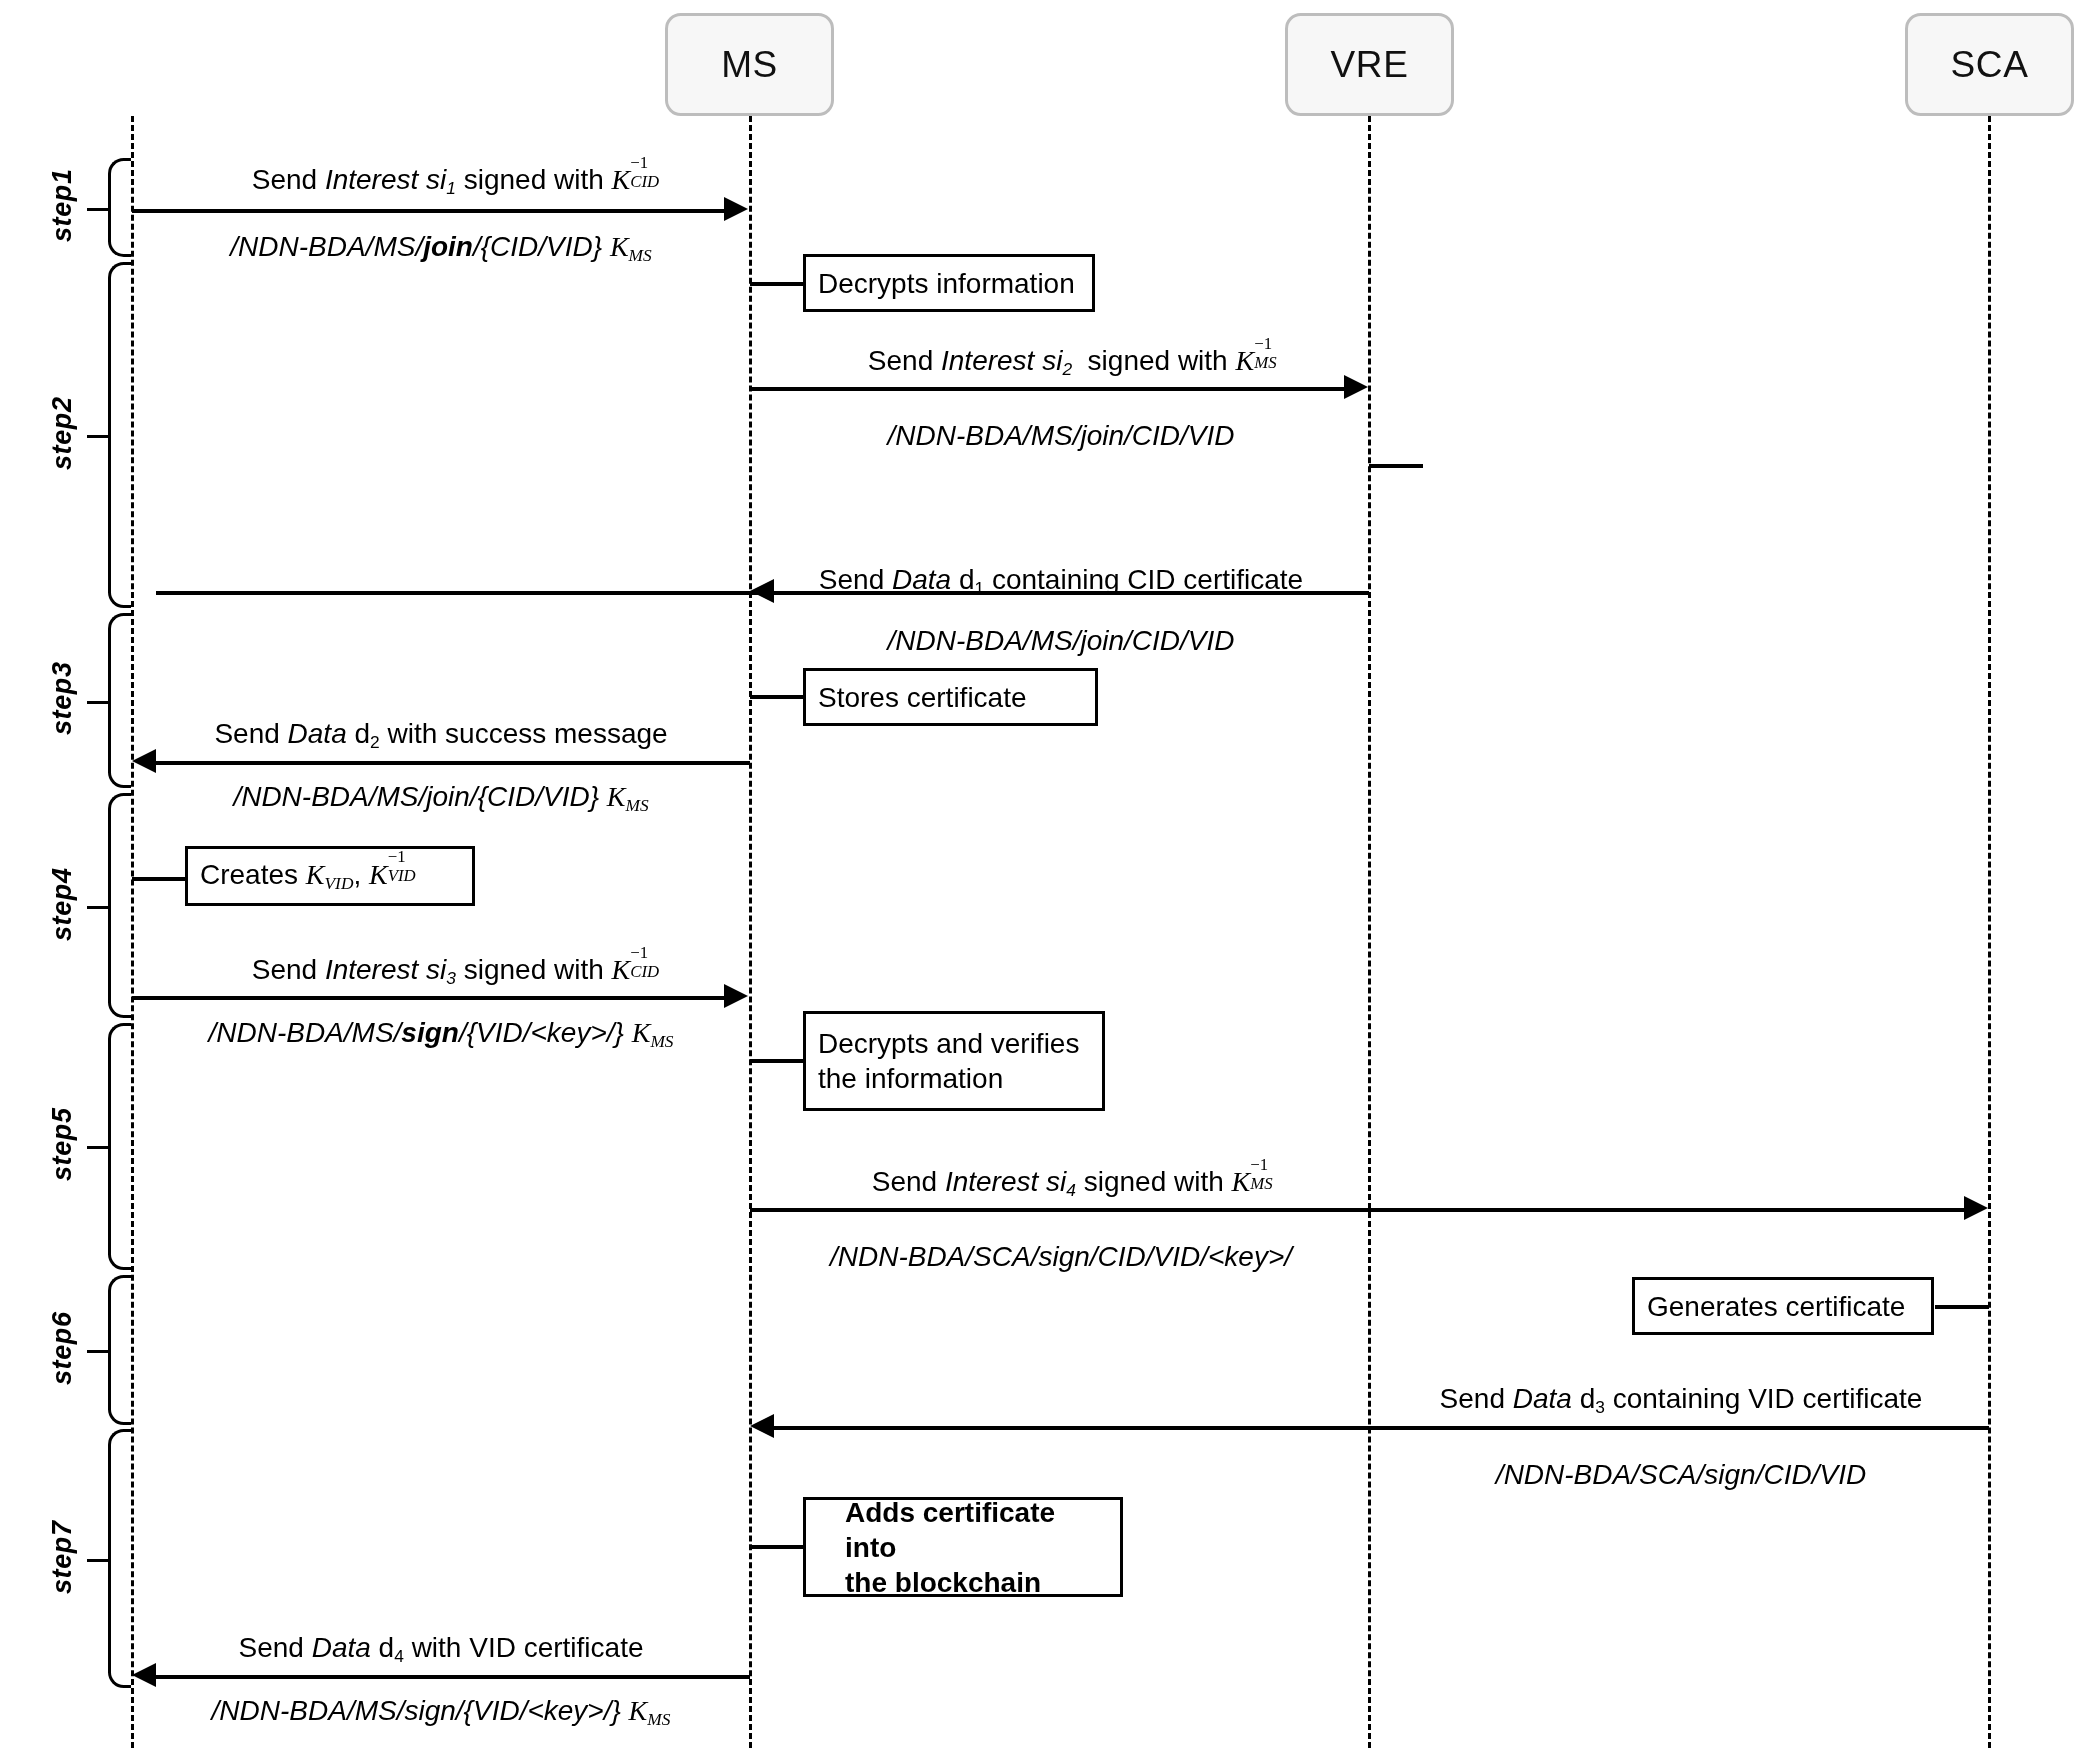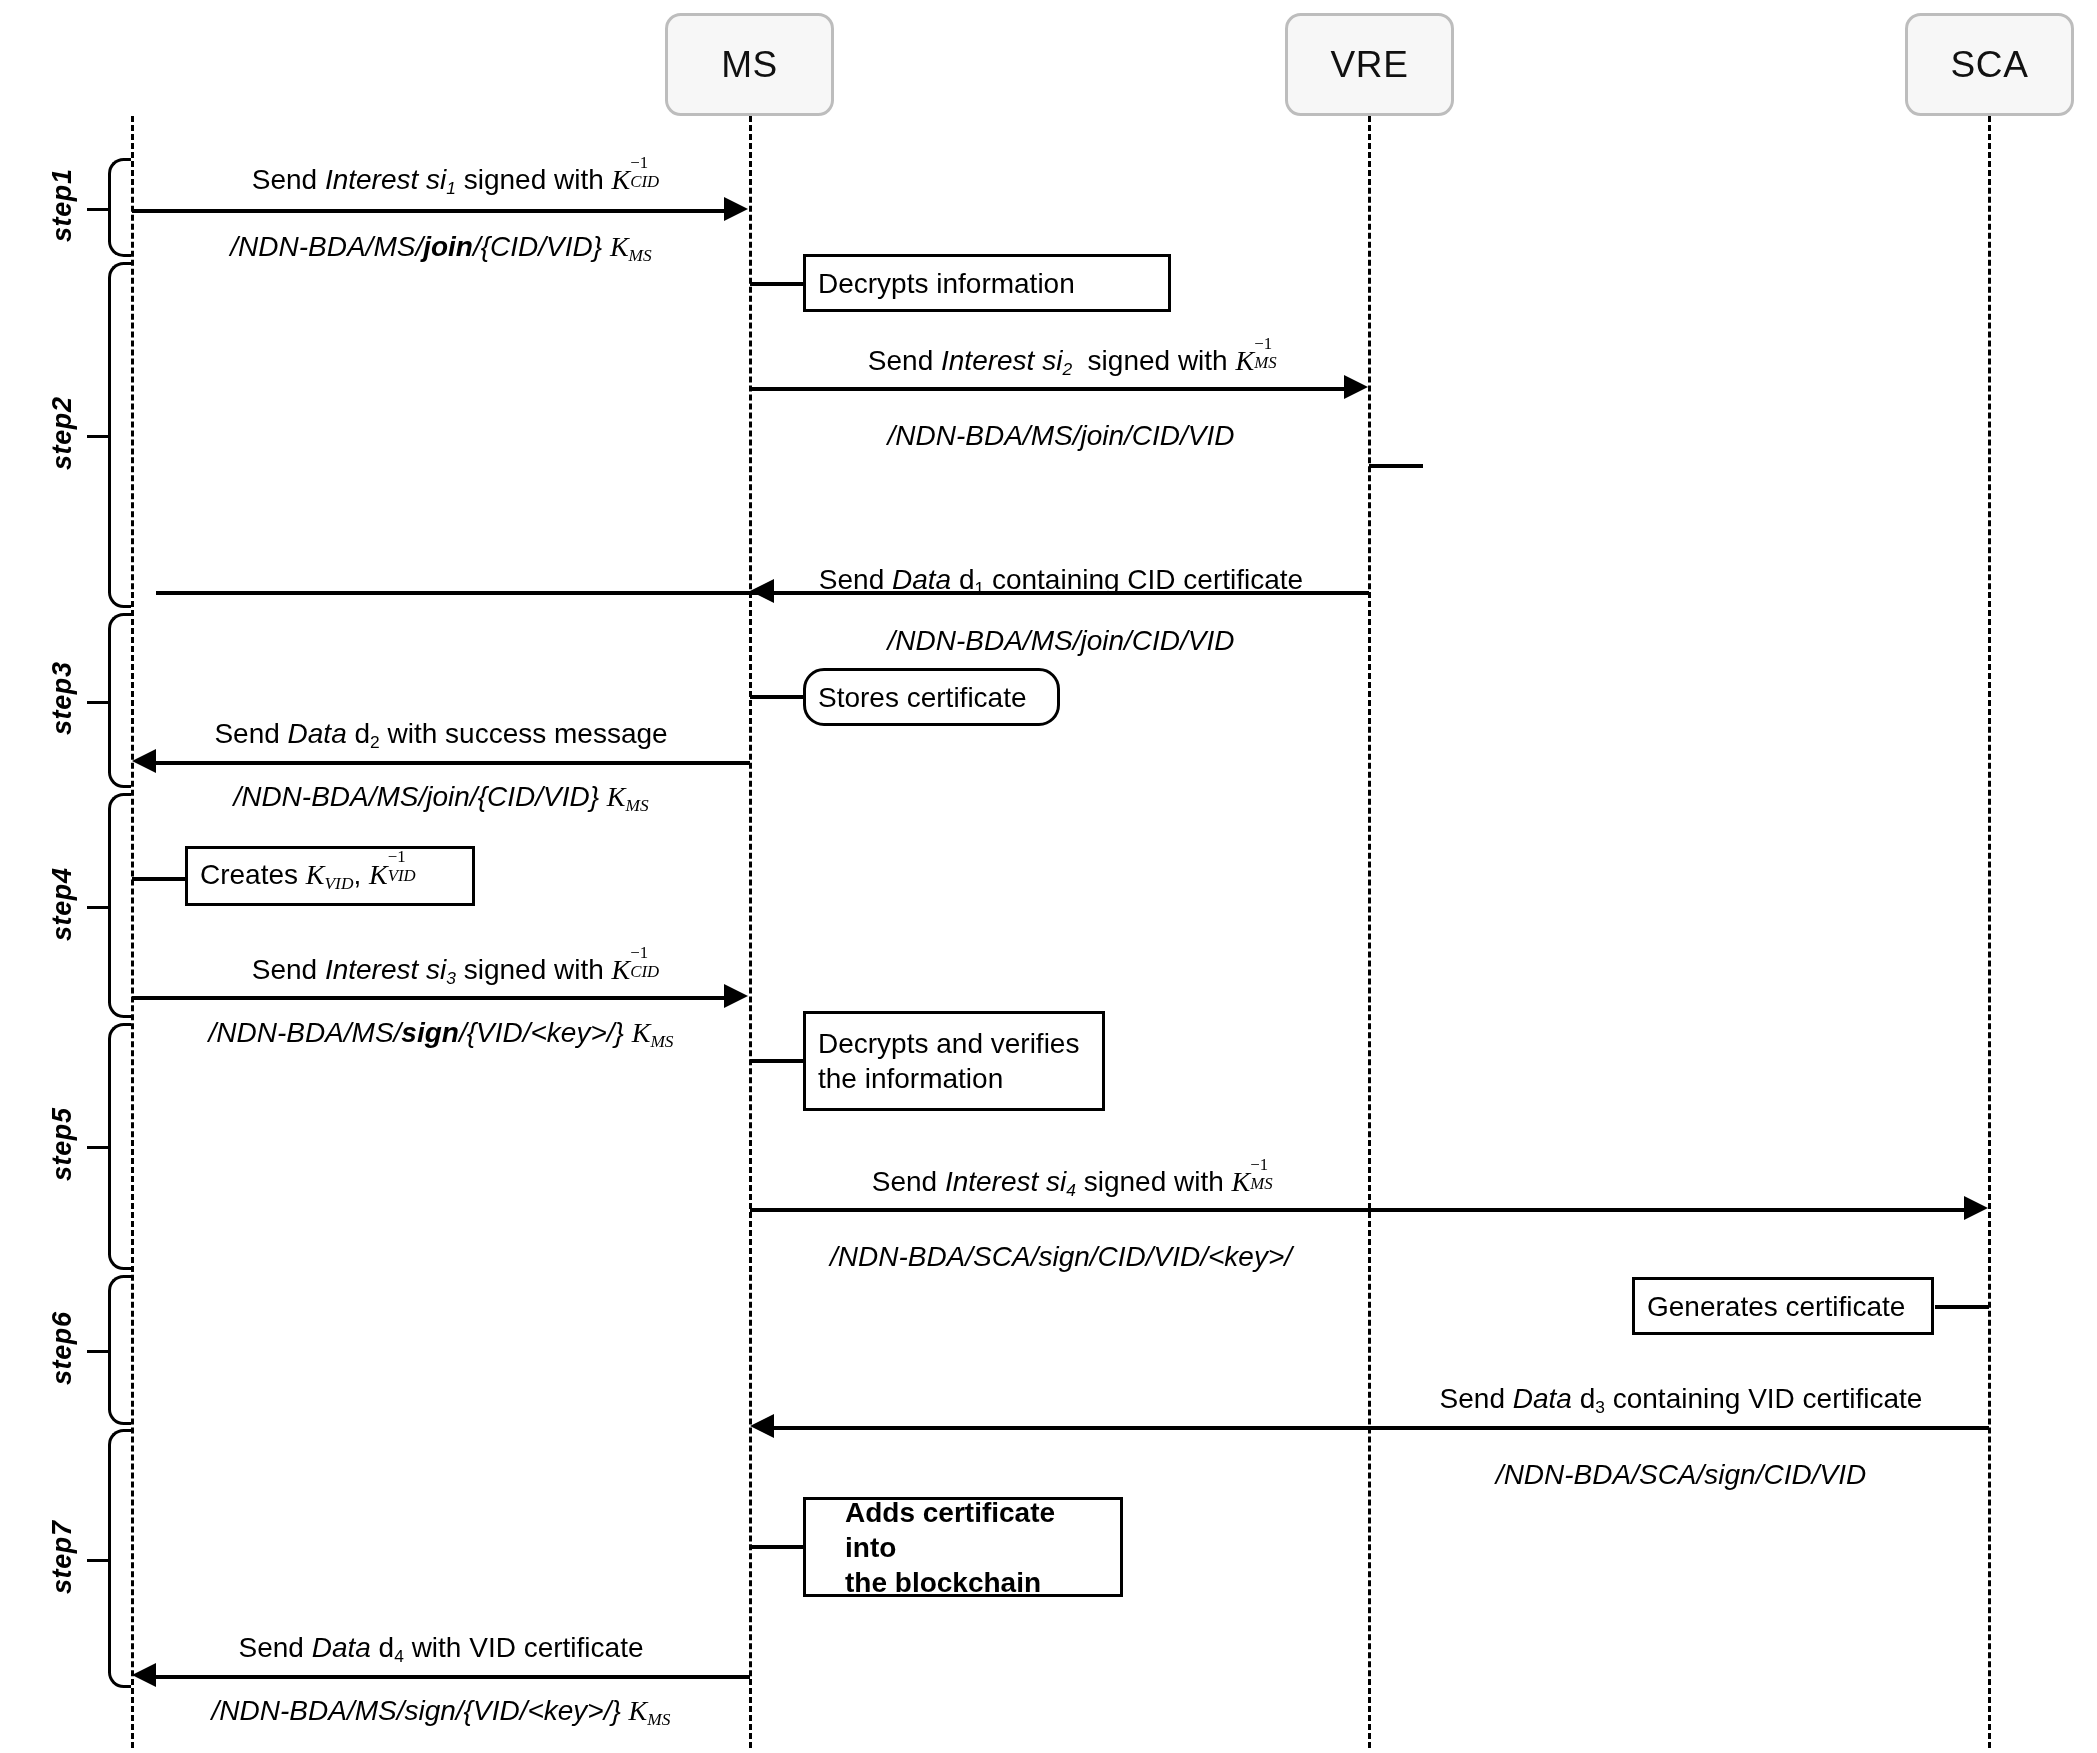--- a/index.html
+++ b/index.html
@@ -155,21 +155,21 @@
   <div class="msg-text center" style="left:441px;top:164px;">
     Send <span class="it">Interest si</span><sub class="it">1</sub> signed with <span class="knode">K<span class="ksup">−1</span><span class="ksub">CID</span></span>
   </div>
   <div class="msg-line" style="left:132px;top:209px;width:593px;"></div>
   <div class="arrowhead right" style="left:724px;top:197px;"></div>
   <div class="msg-text center" style="left:441px;top:231px;">
     <span class="it">/NDN-BDA/MS/</span><span class="it bd">join</span><span class="it">/{CID/VID}</span> <span class="ser">K</span><sub class="ser">MS</sub>
   </div>
 
   <div class="note-stub" style="left:750px;top:282px;width:54px;"></div>
-  <div class="note" style="left:803px;top:254px;width:368px;height:58px;">
+  <div class="note" style="left:803px;top:254px;width:292px;height:58px;">
     <span>Decrypts information</span>
   </div>
 
   <div class="msg-text center" style="left:1061px;top:345px;">
     Send <span class="it">Interest si</span><sub class="it">2</sub>&nbsp; signed with <span class="knode">K<span class="ksup">−1</span><span class="ksub">MS</span></span>
   </div>
   <div class="msg-line" style="left:750px;top:387px;width:594px;"></div>
   <div class="arrowhead right" style="left:1344px;top:375px;"></div>
   <div class="msg-text center it" style="left:1061px;top:406px;">
     /NDN-BDA/MS/join/CID/VID
@@ -180,21 +180,21 @@
   <div class="msg-text center" style="left:1061px;top:564px;">
     Send <span class="it">Data</span> d<sub>1</sub> containing CID certificate
   </div>
   <div class="msg-line" style="left:156px;top:591px;width:1213px;"></div>
   <div class="arrowhead left" style="left:750px;top:579px;"></div>
   <div class="msg-text center it" style="left:1061px;top:611px;">
     /NDN-BDA/MS/join/CID/VID
   </div>
 
   <div class="note-stub" style="left:750px;top:695px;width:54px;"></div>
-  <div class="note" style="left:803px;top:668px;width:257px;height:58px;border-radius:21px;">
+  <div class="note" style="left:803px;top:668px;width:295px;height:58px;">
     <span>Stores certificate</span>
   </div>
 
   <div class="msg-text center" style="left:441px;top:718px;">
     Send <span class="it">Data</span> d<sub>2</sub> with success message
   </div>
   <div class="msg-line" style="left:156px;top:761px;width:594px;"></div>
   <div class="arrowhead left" style="left:132px;top:749px;"></div>
   <div class="msg-text center" style="left:441px;top:781px;">
     <span class="it">/NDN-BDA/MS/join/{CID/VID}</span> <span class="ser">K</span><sub class="ser">MS</sub>

